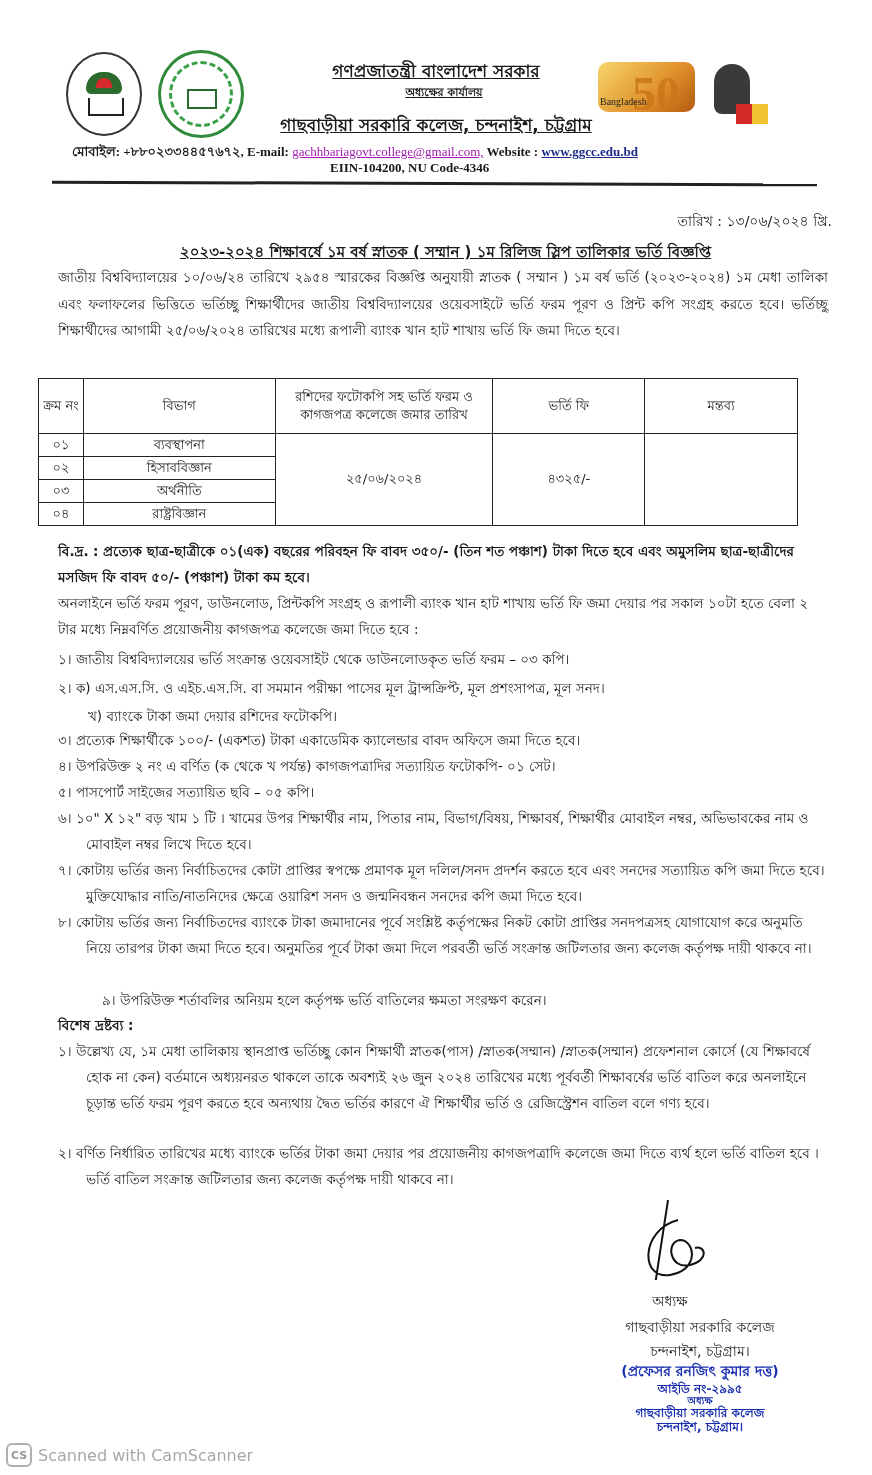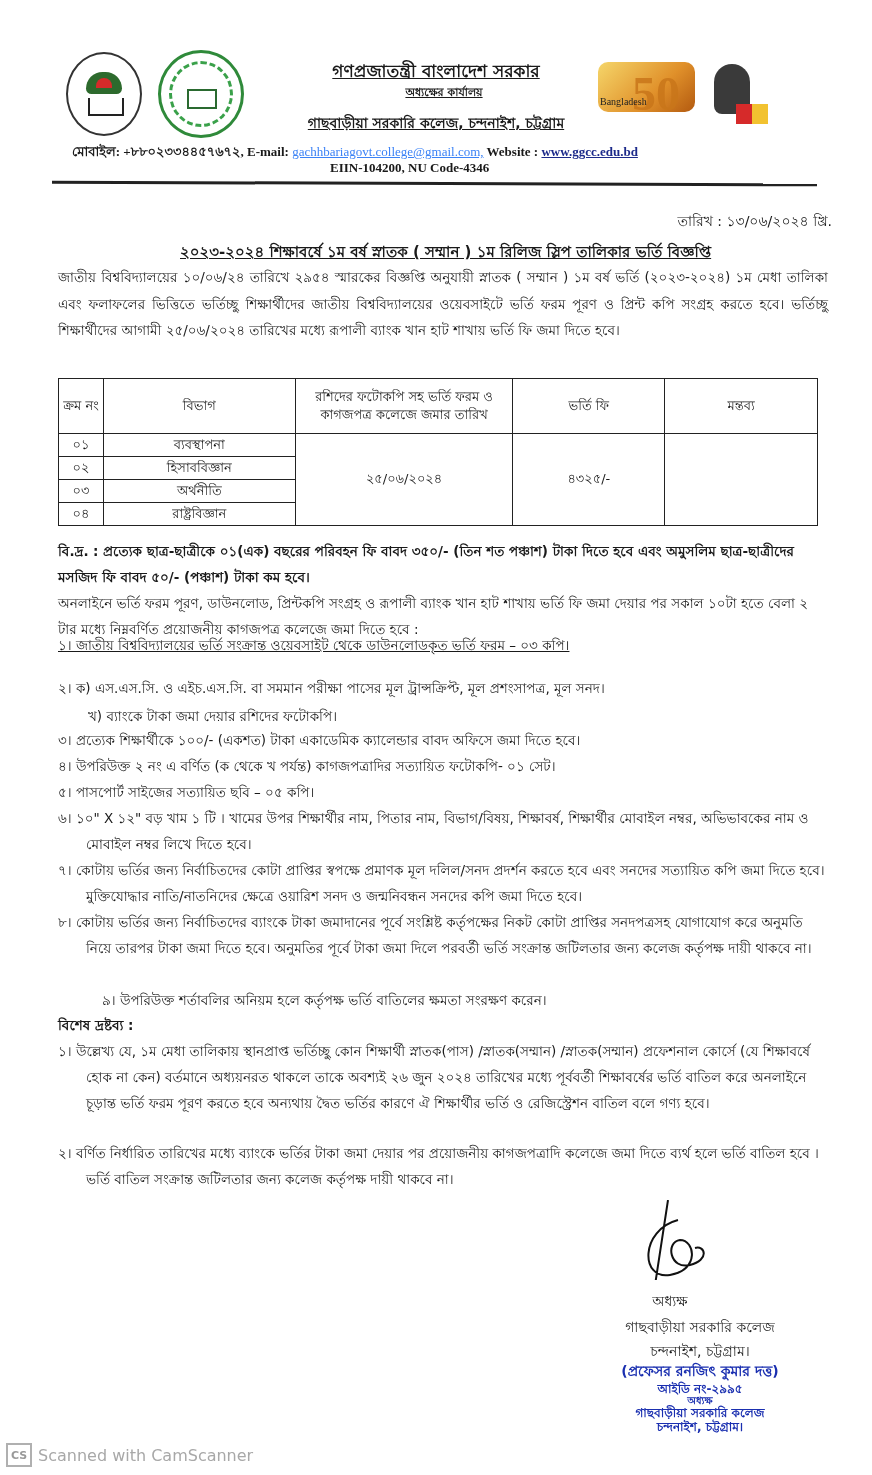--- a/index.html
+++ b/index.html
@@ -19,46 +19,46 @@
   .logo2 .book { position:absolute; left:26px; top:36px; width:26px; height:16px; border:2px solid #2a6a30; }
   .logo3 { left:598px; top:62px; width:70px; height:50px; border-radius:10px; background:linear-gradient(135deg,#f5d66a,#e0902a 60%,#b35a10);padding-left:27px; }
   .logo3 span { position:absolute; left:2px; top:34px; font-size:10px; color:#222; font-family:"Liberation Serif", serif; }
   .logo3 .fifty { position:absolute; left:34px; top:4px; font-size:48px; color:#c9761a; font-family:"Liberation Serif", serif; font-weight:bold; opacity:.85; }
   .logo4 { left:698px; top:60px; width:70px; height:72px; }
   .logo4 .face { position:absolute; left:16px; top:4px; width:36px; height:50px; border-radius:18px 18px 8px 8px; background:#3a3a3a; }
   .logo4 .flag { position:absolute; left:38px; top:44px; width:32px; height:20px; background:linear-gradient(90deg,#d62a2a 50%,#f2c230 50%); }
 
   .hdr { position:absolute; left:0; width:872px; text-align:center; font-weight:bold;text-decoration:underline; }
   .contact { position:absolute; left:72px; top:142px; font-size:13px; font-family:"Liberation Serif", serif; font-weight:bold; white-space:nowrap; }
-  .contact .lnk { color:#3b82f6; text-decoration:underline; font-weight:normal; }
+  .contact .lnk { color:#a21caf; text-decoration:underline; font-weight:normal; }
   .contact .lnk2 { color:#1c2a8a; text-decoration:underline; }
   .eiin { position:absolute; left:330px; top:160px; font-size:13px; font-family:"Liberation Serif", serif; font-weight:bold; }
   .rule { position:absolute; left:52px; top:182px; width:765px; height:3px; background:#222; transform:rotate(0.2deg); }
 
   .date { position:absolute; right:40px; top:210px; font-size:14px;margin-left:14px; }
   .title { position:absolute; left:180px; top:240px; font-size:15px; font-weight:bold; text-decoration:underline; white-space:nowrap; }
   .para { position:absolute; left:58px; width:770px; font-size:13.5px; line-height:26.5px; text-align:justify; }
 
-  table.adm { position:absolute; left:58px; top:378px; width:760px; border-collapse:collapse; font-size:13px;padding-left:40px; }
+  table.adm { position:absolute; left:38px; top:378px; width:760px; border-collapse:collapse; font-size:13px;padding-left:40px; }
   table.adm td, table.adm th { border:1.5px solid #222; text-align:center; padding:0 4px; font-weight:normal; }
   table.adm th { height:54px; line-height:18px; }
   table.adm td { height:22px;margin-top:16px; }
 
   .sub { position:absolute; left:58px; width:770px; font-size:13.5px; line-height:26px; }
   .bold { font-weight:bold; }
   .ul { }
   .ind { padding-left:30px; }
   .item { position:absolute; left:58px; width:770px; font-size:13.5px; line-height:26px; }
   .item .hang { padding-left:28px; text-indent:-28px; display:block; }
 
   .sig { position:absolute; left:600px; top:1200px; width:220px; height:80px; }
   .sigtext { position:absolute; left:590px; width:220px; text-align:center; font-size:14px; }
   .stamp { position:absolute; left:590px; width:220px; text-align:center; color:#1a2fb0; font-weight:bold; }
   .cs { position:absolute; left:6px; top:1443px; display:flex; align-items:center; gap:6px; color:#a8a8a8; font-size:16px; }
-  .cs .csicon { width:22px; height:20px; border:2px solid #b0b0b0; border-radius:0; font-size:11px; font-weight:bold; display:flex; align-items:center; justify-content:center; color:#999; }
+  .cs .csicon { width:22px; height:20px; border:2px solid #b0b0b0; border-radius:6px; font-size:11px; font-weight:bold; display:flex; align-items:center; justify-content:center; color:#999; }
 </style>
 </head>
 <body>
 
 <div class="logo logo1">
   <div class="tree"></div>
   <div class="sun"></div>
   <div class="book"></div>
 </div>
 <div class="logo logo2">
@@ -69,21 +69,21 @@
   <div class="fifty">50</div>
   <span>Bangladesh</span>
 </div>
 <div class="logo logo4">
   <div class="face"></div>
   <div class="flag"></div>
 </div>
 
 <div class="hdr" style="top:58px;font-size:17px;">গণপ্রজাতন্ত্রী বাংলাদেশ সরকার</div>
 <div class="hdr" style="top:84px;font-size:11px;padding-left:8px;">অধ্যক্ষের কার্যালয়</div>
-<div class="hdr" style="top:112px;font-size:14px;">গাছবাড়ীয়া সরকারি কলেজ, চন্দনাইশ, চট্টগ্রাম</div>
+<div class="hdr" style="top:112px;font-size:17px;">গাছবাড়ীয়া সরকারি কলেজ, চন্দনাইশ, চট্টগ্রাম</div>
 
 <div class="contact">
   <span>মোবাইল:</span>
   <span>+৮৮০২৩৩৪৪৫৭৬৭২,</span>
   <span>E-mail:</span>
   <span class="lnk">gachhbariagovt.college@gmail.com,</span>
   <span>Website :</span>
   <span class="lnk2">www.ggcc.edu.bd</span>
 </div>
 <div class="eiin">EIIN-104200, NU Code-4346</div>
@@ -130,21 +130,21 @@
   </tr>
 </tbody>
   </table>
 
 <div class="sub" style="top:538px;">
   <span class="bold ul">বি.দ্র.</span>
   <span class="bold">: প্রত্যেক ছাত্র-ছাত্রীকে ০১(এক) বছরের পরিবহন ফি বাবদ ৩৫০/- (তিন শত পঞ্চাশ) টাকা দিতে হবে এবং অমুসলিম ছাত্র-ছাত্রীদের মসজিদ ফি বাবদ ৫০/- (পঞ্চাশ) টাকা কম হবে।</span>
 </div>
 <div class="sub" style="top:590px;">অনলাইনে ভর্তি ফরম পূরণ, ডাউনলোড, প্রিন্টকপি সংগ্রহ ও রূপালী ব্যাংক খান হাট শাখায় ভর্তি ফি জমা দেয়ার পর সকাল ১০টা হতে বেলা ২ টার মধ্যে নিম্নবর্ণিত প্রয়োজনীয় কাগজপত্র কলেজে জমা দিতে হবে :</div>
 
-<div class="item" style="top:632px;text-decoration:underline;">১। জাতীয় বিশ্ববিদ্যালয়ের ভর্তি সংক্রান্ত ওয়েবসাইট থেকে ডাউনলোডকৃত ভর্তি ফরম – ০৩ কপি।</div>
+<div class="item" style="top:646px;">১। জাতীয় বিশ্ববিদ্যালয়ের ভর্তি সংক্রান্ত ওয়েবসাইট থেকে ডাউনলোডকৃত ভর্তি ফরম – ০৩ কপি।</div>
 <div class="item" style="top:675px;">২। ক) এস.এস.সি. ও এইচ.এস.সি. বা সমমান পরীক্ষা পাসের মূল ট্রান্সক্রিপ্ট, মূল প্রশংসাপত্র, মূল সনদ।</div>
 <div class="item ind" style="top:703px;width:740px;">খ) ব্যাংকে টাকা জমা দেয়ার রশিদের ফটোকপি।</div>
 <div class="item" style="top:727px;">৩। প্রত্যেক শিক্ষার্থীকে ১০০/- (একশত) টাকা একাডেমিক ক্যালেন্ডার বাবদ অফিসে জমা দিতে হবে।</div>
 <div class="item" style="top:753px;">৪। উপরিউক্ত ২ নং এ বর্ণিত (ক থেকে খ পর্যন্ত) কাগজপত্রাদির সত্যায়িত ফটোকপি- ০১ সেট।</div>
 <div class="item" style="top:779px;">৫। পাসপোর্ট সাইজের সত্যায়িত ছবি – ০৫ কপি।</div>
 <div class="item" style="top:805px;">
     <span class="hang">৬। ১০" X ১২" বড় খাম ১ টি । খামের উপর শিক্ষার্থীর নাম, পিতার নাম, বিভাগ/বিষয়, শিক্ষাবর্ষ, শিক্ষার্থীর মোবাইল নম্বর, অভিভাবকের নাম ও মোবাইল নম্বর লিখে দিতে হবে।</span>
   </div>
 <div class="item" style="top:857px;">
     <span class="hang">৭। কোটায় ভর্তির জন্য নির্বাচিতদের কোটা প্রাপ্তির স্বপক্ষে প্রমাণক মূল দলিল/সনদ প্রদর্শন করতে হবে এবং সনদের সত্যায়িত কপি জমা দিতে হবে। মুক্তিযোদ্ধার নাতি/নাতনিদের ক্ষেত্রে ওয়ারিশ সনদ ও জন্মনিবন্ধন সনদের কপি জমা দিতে হবে।</span>

